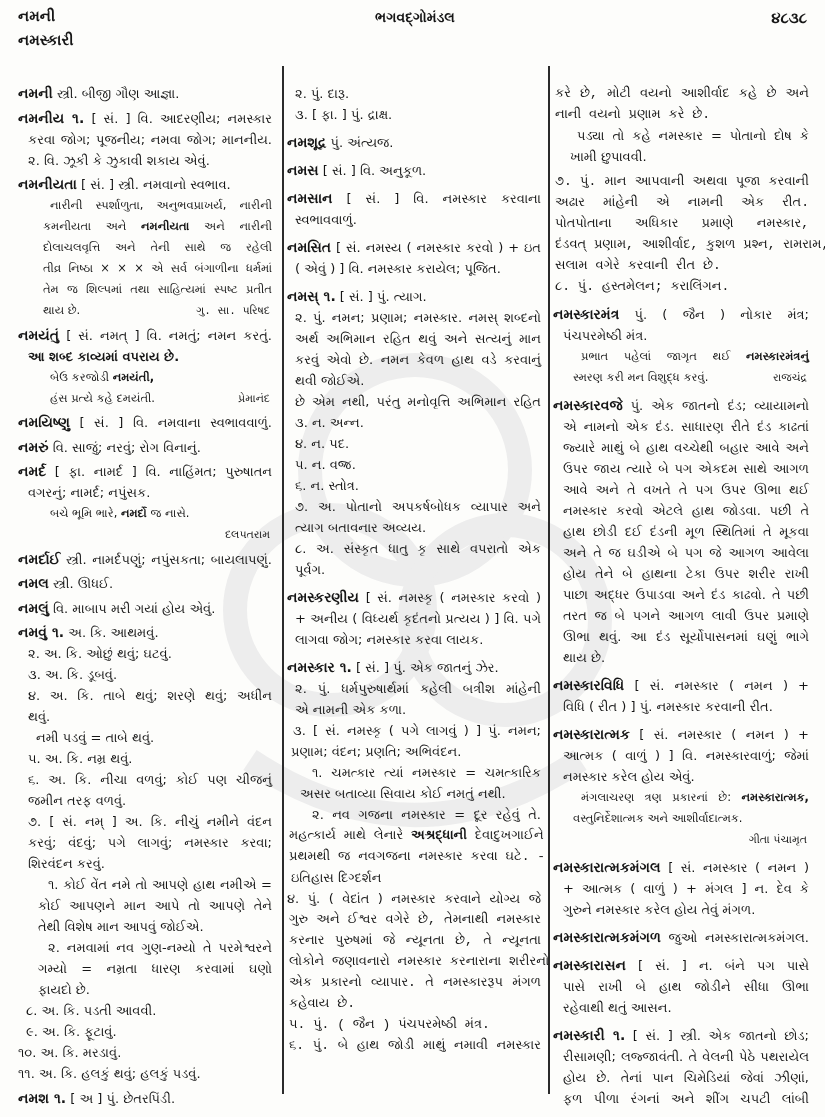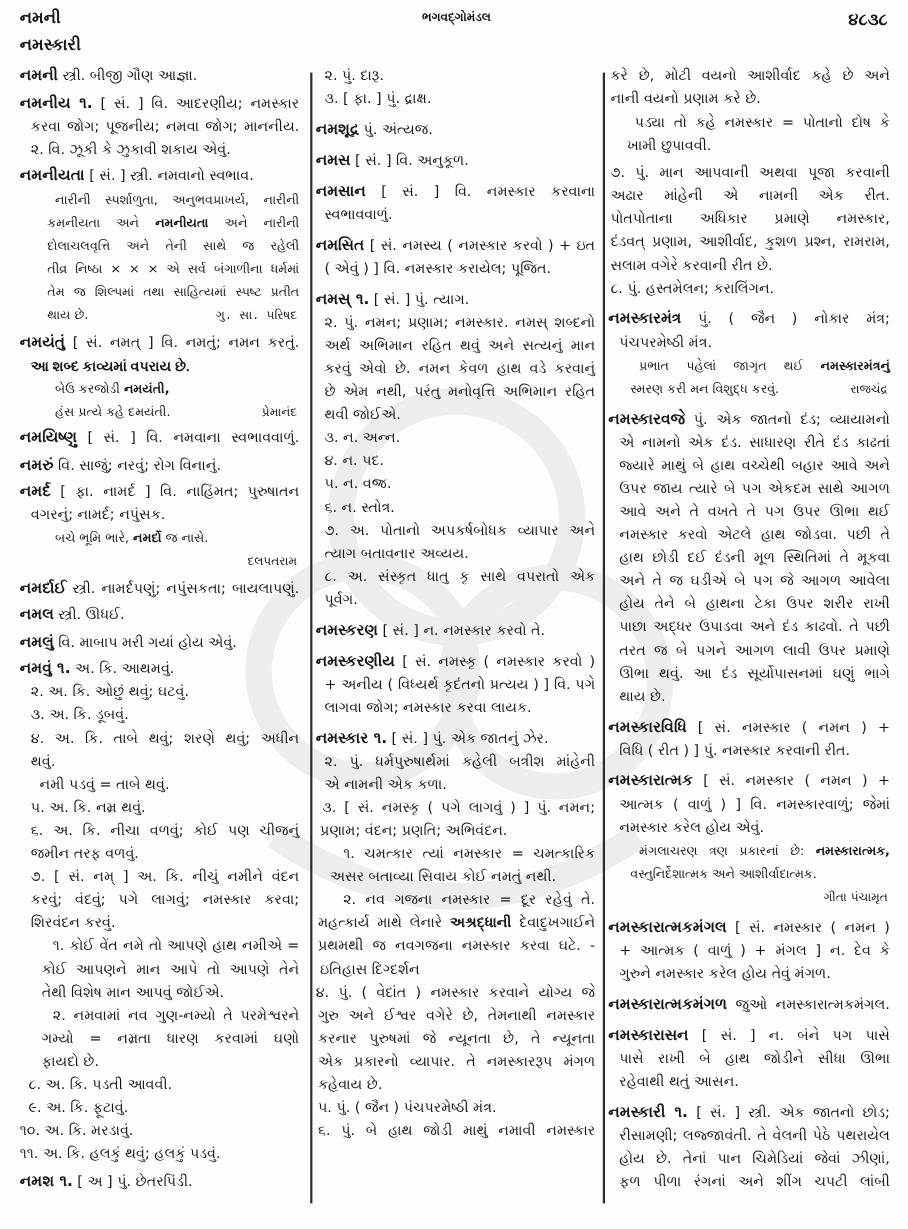--- a/index.html
+++ b/index.html
@@ -5,43 +5,43 @@
   * { box-sizing: border-box; }
   html, body { margin: 0; padding: 0; }
   body {
     width: 825px; height: 1117px; position: relative; overflow: hidden;
     background: #fdfdfb; color: #161616;
     font-family: "DejaVu Sans", sans-serif;
   }
   .wm { position: absolute; left: 0; top: 0; z-index: 1; }
   .hdr { position: absolute; white-space: nowrap; z-index: 2; }
   .hdr-guide { left: 18px; font-size: 15px; font-weight: bold; }
-  .hdr-title { left: 330px; width: 170px; top: 9px; text-align: center; font-size: 11px; font-weight: bold; }
+  .hdr-title { left: 330px; width: 170px; top: 9px; text-align: center; font-size: 14px; font-weight: bold; }
   .hdr-page { right: 18px; top: 9px; font-size: 15px; font-weight: 600; }
   .rule { position: absolute; top: 66px; width: 1.5px; height: 1028px; background: #2b2b2b; z-index: 2; }
-  .col { position: absolute; top: 59px; z-index: 2; }
+  .col { position: absolute; top: 83px; z-index: 2; }
   #c1 { left: 18px; width: 254px; }
   #c2 { left: 287px; width: 254px; }
   #c3 { left: 553px; width: 256px; }
   #c1 .ent + .ent { margin-top: 3.5px; }
   #c2 .ent + .ent, #c3 .ent + .ent { margin-top: 7px; }
   .ln {
     height: 21px; line-height: 21px; font-size: 13px; white-space: nowrap;
     text-align: justify; text-align-last: justify;
   }
   .ln.e { text-align-last: left; }
   .hw { font-weight: bold; font-size: 14px; }
   .b { font-weight: bold; }
-  .sb { font-weight: 600; font-family: Liberation Serif, serif; }
+  .sb { font-weight: 600; }
   .q { font-size: 11.5px; }
   .cr { display: flex; justify-content: space-between; align-items: baseline; }
   .src { font-size: 11px; padding-right: 2px; font-family: Liberation Mono, monospace; }
   .rt { text-align: center; text-align-last: right; font-size: 11px; padding-right: 2px; }
   .gap { margin-top: 4px; }
-  .p2 { padding-left: 2px; } .p4 { padding-left: 4px; } .p6 { padding-left: 6px; }
+  .p2 { padding-left: 2px; font-family: Liberation Mono, monospace; } .p4 { padding-left: 4px; } .p6 { padding-left: 6px; }
   .p8 { padding-left: 8px; } .p10 { padding-left: 10px; } .p13 { padding-left: 13px; }
   .p17 { padding-left: 17px; } .p18 { padding-left: 18px; } .p20 { padding-left: 20px; gap: 40px; }
   .p24 { padding-left: 24px; } .p25 { padding-left: 25px; } .p28 { padding-left: 28px; }
   .p30 { padding-left: 30px; } .p32 { padding-left: 32px; }
 </style>
 </head>
 <body>
 
 <svg class="wm" width="825" height="1117" viewBox="0 0 825 1117">
   <g fill="none" stroke="#ededed" stroke-width="24">
@@ -175,35 +175,32 @@
   <div class="ent">
     <div class="ln"><span class="hw">નમસિત</span> <span>[ સં. નમસ્ય ( નમસ્કાર કરવો ) + ઇત</span></div>
     <div class="ln e p8"><span>( એવું ) ] વિ. નમસ્કાર કરાયેલ; પૂજિત.</span></div>
   </div>
 
   <div class="ent">
     <div class="ln e"><span class="hw">નમસ્ ૧.</span> <span>[ સં. ] પું. ત્યાગ.</span></div>
     <div class="ln p8"><span>૨. પું. નમન; પ્રણામ; નમસ્કાર. નમસ્ શબ્દનો</span></div>
     <div class="ln p8"><span>અર્થ અભિમાન રહિત થવું અને સત્યનું માન</span></div>
     <div class="ln p8"><span>કરવું એવો છે. નમન કેવળ હાથ વડે કરવાનું</span></div>
+    <div class="ln e p8"><span>થવી જોઈએ.</span></div>
     <div class="ln p8"><span>છે એમ નથી, પરંતુ મનોવૃત્તિ અભિમાન રહિત</span></div>
-    <div class="ln e p8"><span>થવી જોઈએ.</span></div>
     <div class="ln e p8"><span>૩. ન. અન્ન.</span></div>
     <div class="ln e p8"><span>૪. ન. પદ.</span></div>
     <div class="ln e p8"><span>૫. ન. વજ્ર.</span></div>
     <div class="ln e p8"><span>૬. ન. સ્તોત્ર.</span></div>
     <div class="ln p8"><span>૭. અ. પોતાનો અપકર્ષબોધક વ્યાપાર અને</span></div>
     <div class="ln e p8"><span>ત્યાગ બતાવનાર અવ્યય.</span></div>
     <div class="ln p8"><span>૮. અ. સંસ્કૃત ધાતુ કૃ સાથે વપરાતો એક</span></div>
     <div class="ln e p8"><span>પૂર્વગ.</span></div>
   </div>
 
-  <div class="ent">
-    <div class="ln e"><span class="hw">નમસ્કરણ</span> <span>[ સં. ] ન. નમસ્કાર કરવો તે.</span></div>
-  </div>
 
   <div class="ent">
     <div class="ln"><span class="hw">નમસ્કરણીય</span> <span>[ સં. નમસ્કૃ ( નમસ્કાર કરવો )</span></div>
     <div class="ln p8"><span>+ અનીય ( વિધ્યર્થ કૃદંતનો પ્રત્યય ) ] વિ. પગે</span></div>
     <div class="ln e p8"><span>લાગવા જોગ; નમસ્કાર કરવા લાયક.</span></div>
   </div>
 
   <div class="ent">
     <div class="ln e"><span class="hw">નમસ્કાર ૧.</span> <span>[ સં. ] પું. એક જાતનું ઝેર.</span></div>
     <div class="ln p8"><span>૨. પું. ધર્મપુરુષાર્થમાં કહેલી બત્રીશ માંહેની</span></div>
@@ -212,20 +209,21 @@
     <div class="ln e p4"><span>પ્રણામ; વંદન; પ્રણતિ; અભિવંદન.</span></div>
     <div class="ln p25"><span>૧. ચમત્કાર ત્યાં નમસ્કાર = ચમત્કારિક</span></div>
     <div class="ln e p13"><span>અસર બતાવ્યા સિવાય કોઈ નમતું નથી.</span></div>
     <div class="ln p25"><span>૨. નવ ગજના નમસ્કાર = દૂર રહેવું તે.</span></div>
     <div class="ln p2"><span>મહત્કાર્ય માથે લેનારે </span><span class="b">અશ્રદ્ધાની</span><span> દેવાદુખગાઈને</span></div>
     <div class="ln p2"><span>પ્રથમથી જ નવગજના નમસ્કાર કરવા ઘટે. -</span></div>
     <div class="ln e p4"><span>ઇતિહાસ દિગ્દર્શન</span></div>
     <div class="ln"><span>૪. પું. ( વેદાંત ) નમસ્કાર કરવાને યોગ્ય જે</span></div>
     <div class="ln p2"><span>ગુરુ અને ઈશ્વર વગેરે છે, તેમનાથી નમસ્કાર</span></div>
     <div class="ln p2"><span>કરનાર પુરુષમાં જે ન્યૂનતા છે, તે ન્યૂનતા</span></div>
+    <div class="ln p2"><span>લોકોને જણાવનારો નમસ્કાર કરનારાના શરીરનો</span></div>
     <div class="ln p2"><span>એક પ્રકારનો વ્યાપાર. તે નમસ્કારરૂપ મંગળ</span></div>
     <div class="ln e p2"><span>કહેવાય છે.</span></div>
     <div class="ln e p2"><span>૫. પું. ( જૈન ) પંચપરમેષ્ઠી મંત્ર.</span></div>
     <div class="ln p2"><span>૬. પું. બે હાથ જોડી માથું નમાવી નમસ્કાર</span></div>
   </div>
 </div>
 
 <div class="col" id="c3">
 
   <div class="ent">

